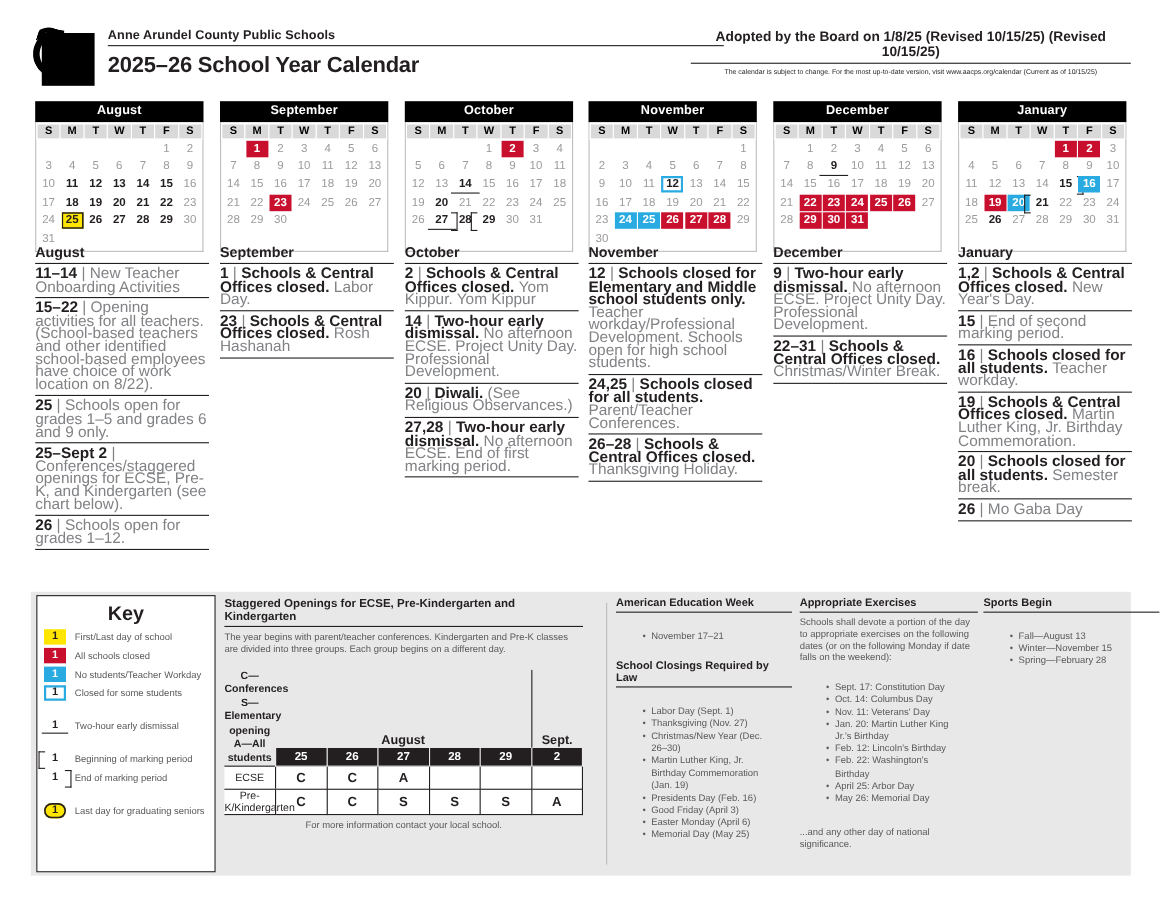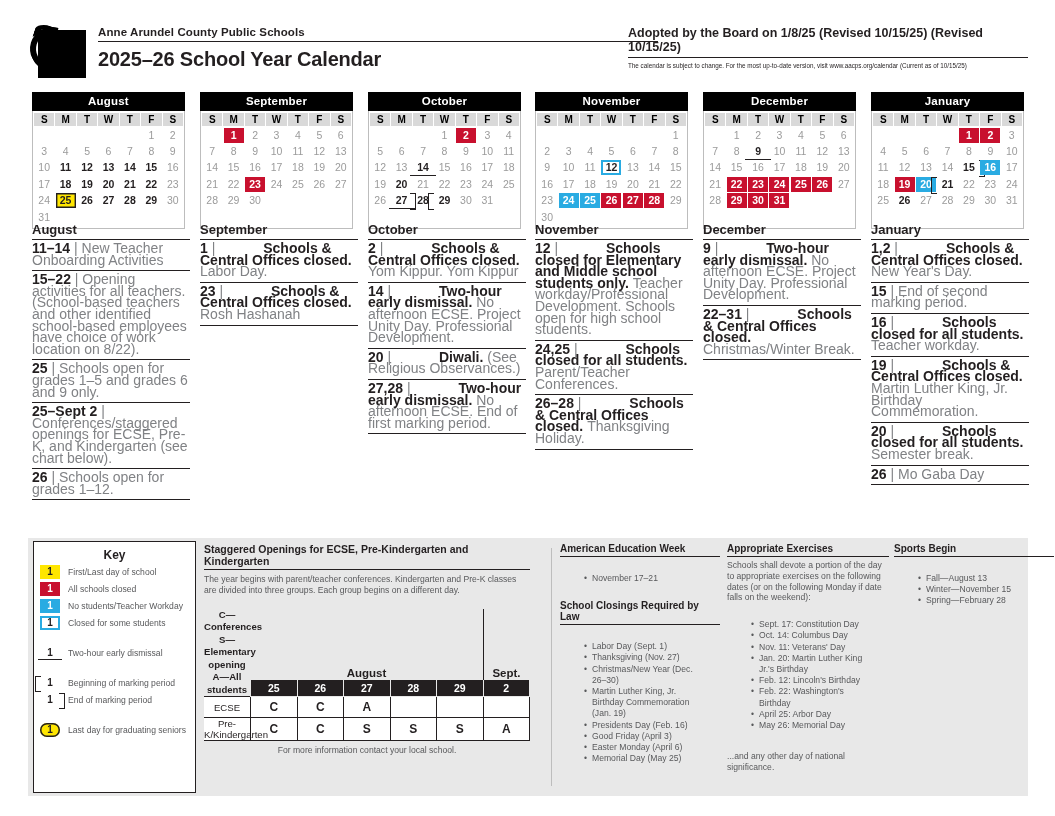--- a/index.html
+++ b/index.html
@@ -21,21 +21,21 @@
     position:absolute; left:2px; top:1px; width:44px; height:44px;
     border:6px solid #000; border-radius:50%;
     border-right-color:transparent; transform:rotate(-28deg);
   }
   .logo-ring2 {
     position:absolute; left:6px; top:0px; width:30px; height:16px;
     border:5px solid #000; border-bottom-color:transparent; border-radius:50% 50% 0 0;
     transform:rotate(18deg);
   }
   .hdr-left { position:absolute; left:70px; top:0px; width:560px; }
-  .hdr-right { position:absolute; right:0px; top:0px; width:400px; text-align:left; }
+  .hdr-right { position:absolute; right:0px; top:0px; width:400px; text-align:center; }
   .org-name { font-size:11.5px; font-weight:bold; letter-spacing:0.1px; padding-bottom:3px; }
   .adopted { font-size:12.5px; font-weight:bold; padding-bottom:3px; }
   .hdr-rule { border-bottom:1.6px solid #231f20; }
   .cal-title { font-size:20px; font-weight:bold; padding-top:6px; letter-spacing:-0.2px; }
   .subject { font-size:6.3px; color:#231f20; padding-top:4px; }
 
   
   .months { position:absolute; left:28px; top:92px; width:1000px; }
   .month-col { position:absolute; top:0; width:153px; }
   .mc0 { left:4px; } .mc1 { left:172px; } .mc2 { left:340px; }
@@ -72,30 +72,30 @@
 
   
   .notes { position:absolute; left:28px; top:222px; width:1000px; }
   .note-col { position:absolute; top:0; width:158px; }
   .nc0 { left:4px; } .nc1 { left:172px; } .nc2 { left:340px; }
   .nc3 { left:507px; } .nc4 { left:675px; } .nc5 { left:843px; }
   .note-month { font-size:13px; font-weight:bold; padding-bottom:2px; }
   .note-item { border-top:1.1px solid #231f20; padding:3px 0 4px; font-size:14px;
                line-height:11.6px; color:#808285; }
   .note-item:last-child { border-bottom:1.1px solid #231f20; }
-  .note-item b { color:#231f20; font-weight:bold;margin-left:44px; }
+  .note-item b { color:#231f20; font-weight:bold; }
   .note-item .dnum { color:#231f20; font-weight:bold; }
   .note-item .sep { color:#808285; font-weight:normal; }
 
   
   .panel { position:absolute; left:28px; top:538px; width:1000px; height:258px;
            background:#e8e8e8; }
   .key-box { position:absolute; left:5px; top:3px; width:163px; height:252px;
              background:#ffffff; border:1px solid #231f20; }
-  .key-title { text-align:center; font-size:12px; font-weight:bold; padding-top:6px; }
+  .key-title { text-align:center; font-size:18px; font-weight:bold; padding-top:6px; }
   .key-row { display:flex; align-items:center; padding:0px 6px; margin-top:3px; }
   .key-sw { width:20px; height:14px; line-height:14px; text-align:center;
             font-size:10px; font-weight:bold; flex:0 0 20px; }
   .ksw-yellow { background:#ffe600; color:#231f20; }
   .ksw-red { background:#c8102e; color:#ffffff; }
   .ksw-cyan { background:#29abe2; color:#ffffff; }
   .ksw-cyanb { background:#ffffff; color:#231f20; box-shadow:inset 0 0 0 2px #29abe2; }
   .key-lbl { font-size:8.6px; color:#58595b; padding-left:8px; }
   .key-sep { height:13px; }
   .key-mark { position:relative; width:20px; height:14px; line-height:14px; text-align:center;

